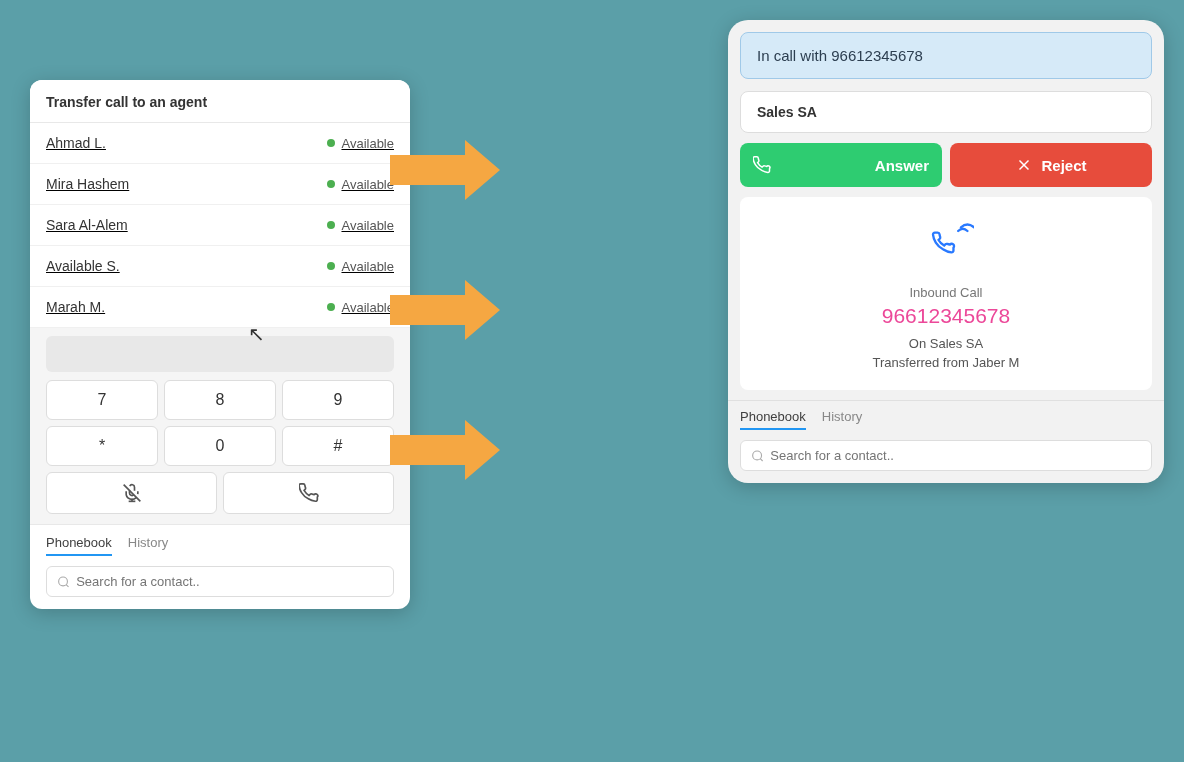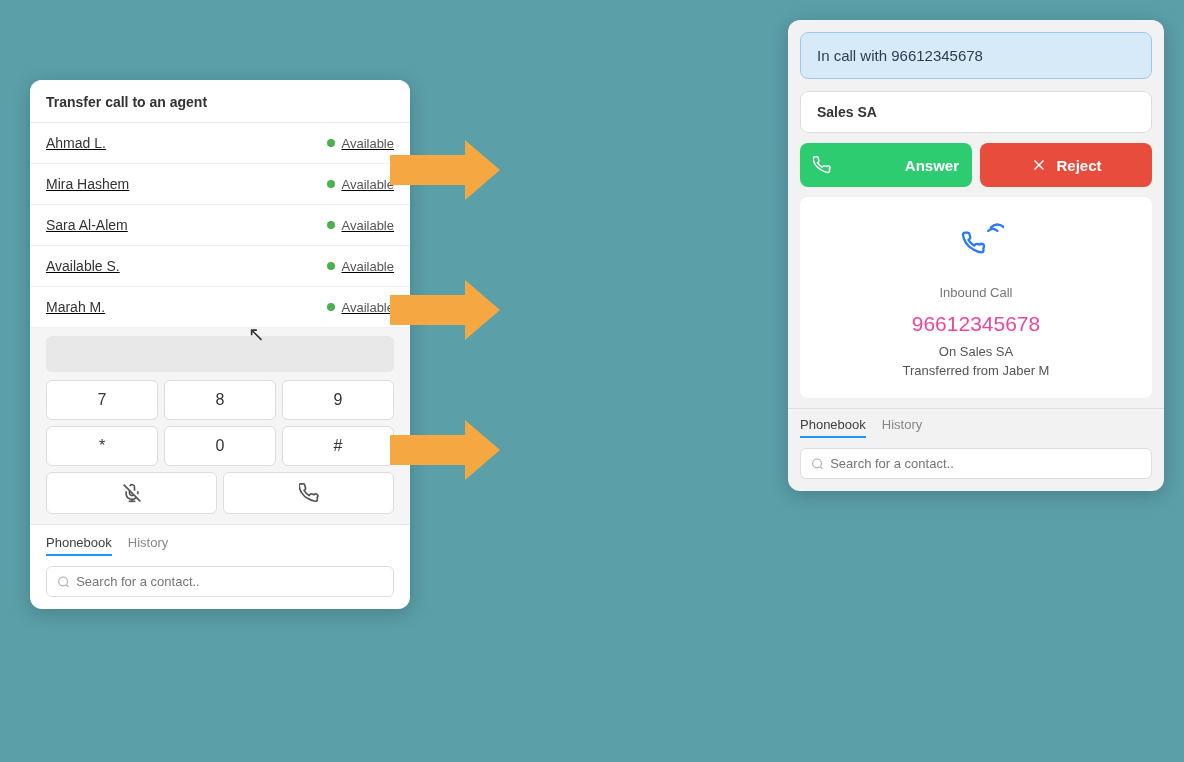--- a/index.html
+++ b/index.html
@@ -172,22 +172,22 @@
       outline: none;
       font-size: 13px;
       color: #aaa;
       width: 100%;
       background: transparent;
     }
 
     
     .right-panel {
       background: #f2f2f2;
-      border-radius: 12px;
-      width: 376px;
+      border-radius: 20px;
+      width: 436px;
       box-shadow: 0 4px 20px rgba(0,0,0,0.2);
       overflow: hidden;
       position: absolute;
       right: 20px;
       top: 20px;
     }
 
     .in-call-banner {
       background: #d6eaf8;
       border: 1.5px solid #a0c9e8;
@@ -256,21 +256,21 @@
       text-align: center;
     }
 
     .phone-icon-large {
       margin-bottom: 8px;
     }
 
     .inbound-label {
       font-size: 13px;
       color: #777;
-      margin-bottom: 12px;
+      margin-bottom: 4px;
     }
 
     .caller-number {
       font-size: 21px;
       font-weight: 400;
       color: #ec4899;
       margin-bottom: 8px;
     }
 
     .on-sales {

